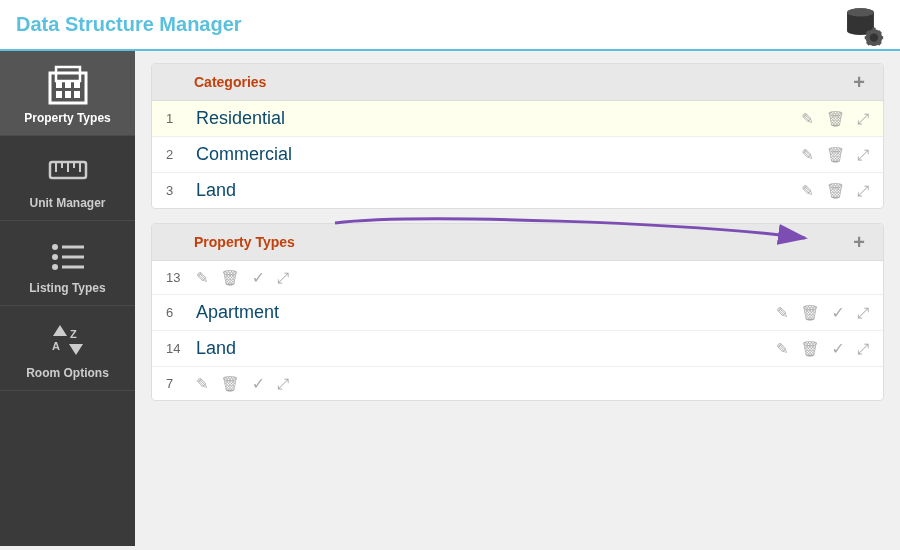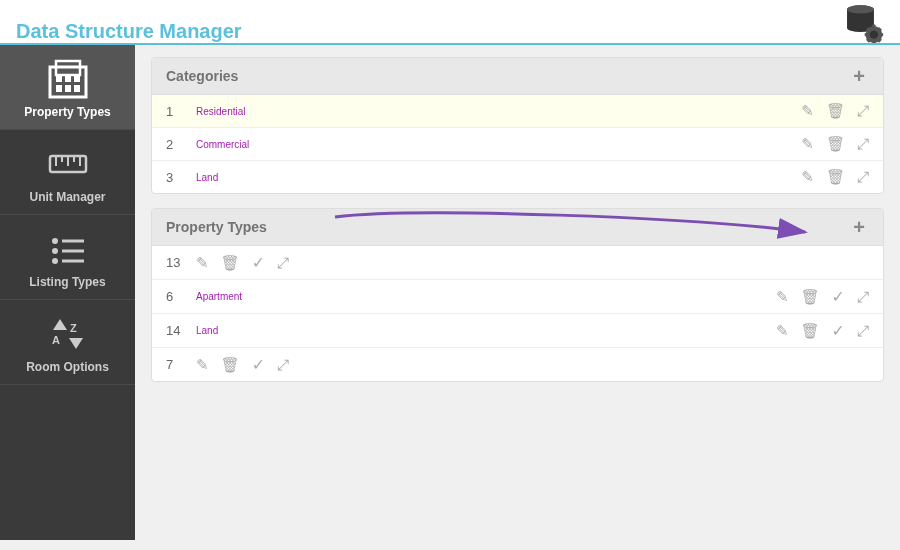--- a/index.html
+++ b/index.html
@@ -2,23 +2,23 @@
 <html><head>
   <meta charset="utf-8">
   <style>
     * { box-sizing: border-box; margin: 0; padding: 0; }
     body { font-family: Arial, sans-serif; background: #f0f0f0; width: 900px; height: 550px; overflow: hidden; }
 
     
     .header {
       background: #fff;
       border-bottom: 2px solid #5bc0de;
-      height: 45px;
-      display: flex;
-      align-items: flex-end;
+      height: 51px;
+      display: flex;
+      align-items: center;
       justify-content: space-between;
       padding: 0 16px;
     }
     .header-title {
       color: #5bc0de;
       font-size: 20px;
       font-weight: bold;
     }
     .header-icon {
       width: 42px;
@@ -92,21 +92,22 @@
       padding: 8px 14px;
       display: flex;
       align-items: center;
       justify-content: space-between;
       border-bottom: 1px solid #ddd;
       border-radius: 4px 4px 0 0;
     }
     .section-title {
       font-size: 14px;
       font-weight: bold;
-      color: #737373;
+      color: #c2410c;
+      margin-left: 28px;
     }
     .add-btn {
       background: none;
       border: none;
       cursor: pointer;
       color: #888;
       font-size: 20px;
       font-weight: bold;
       line-height: 1;
       padding: 0 4px;
@@ -121,22 +122,22 @@
     }
     .table-row:last-child { border-bottom: none; }
     .table-row.highlighted { background: #ffffee; }
     .row-num {
       width: 30px;
       color: #666;
       font-size: 13px;
     }
     .row-name {
       flex: 1;
-      color: #a21caf;
-      font-size: 10px;
+      color: #0c4a6e;
+      font-size: 18px;
     }
     .row-actions {
       display: flex;
       align-items: center;
       gap: 12px;
     }
     .action-icon {
       color: #aaa;
       cursor: pointer;
       font-size: 15px;

